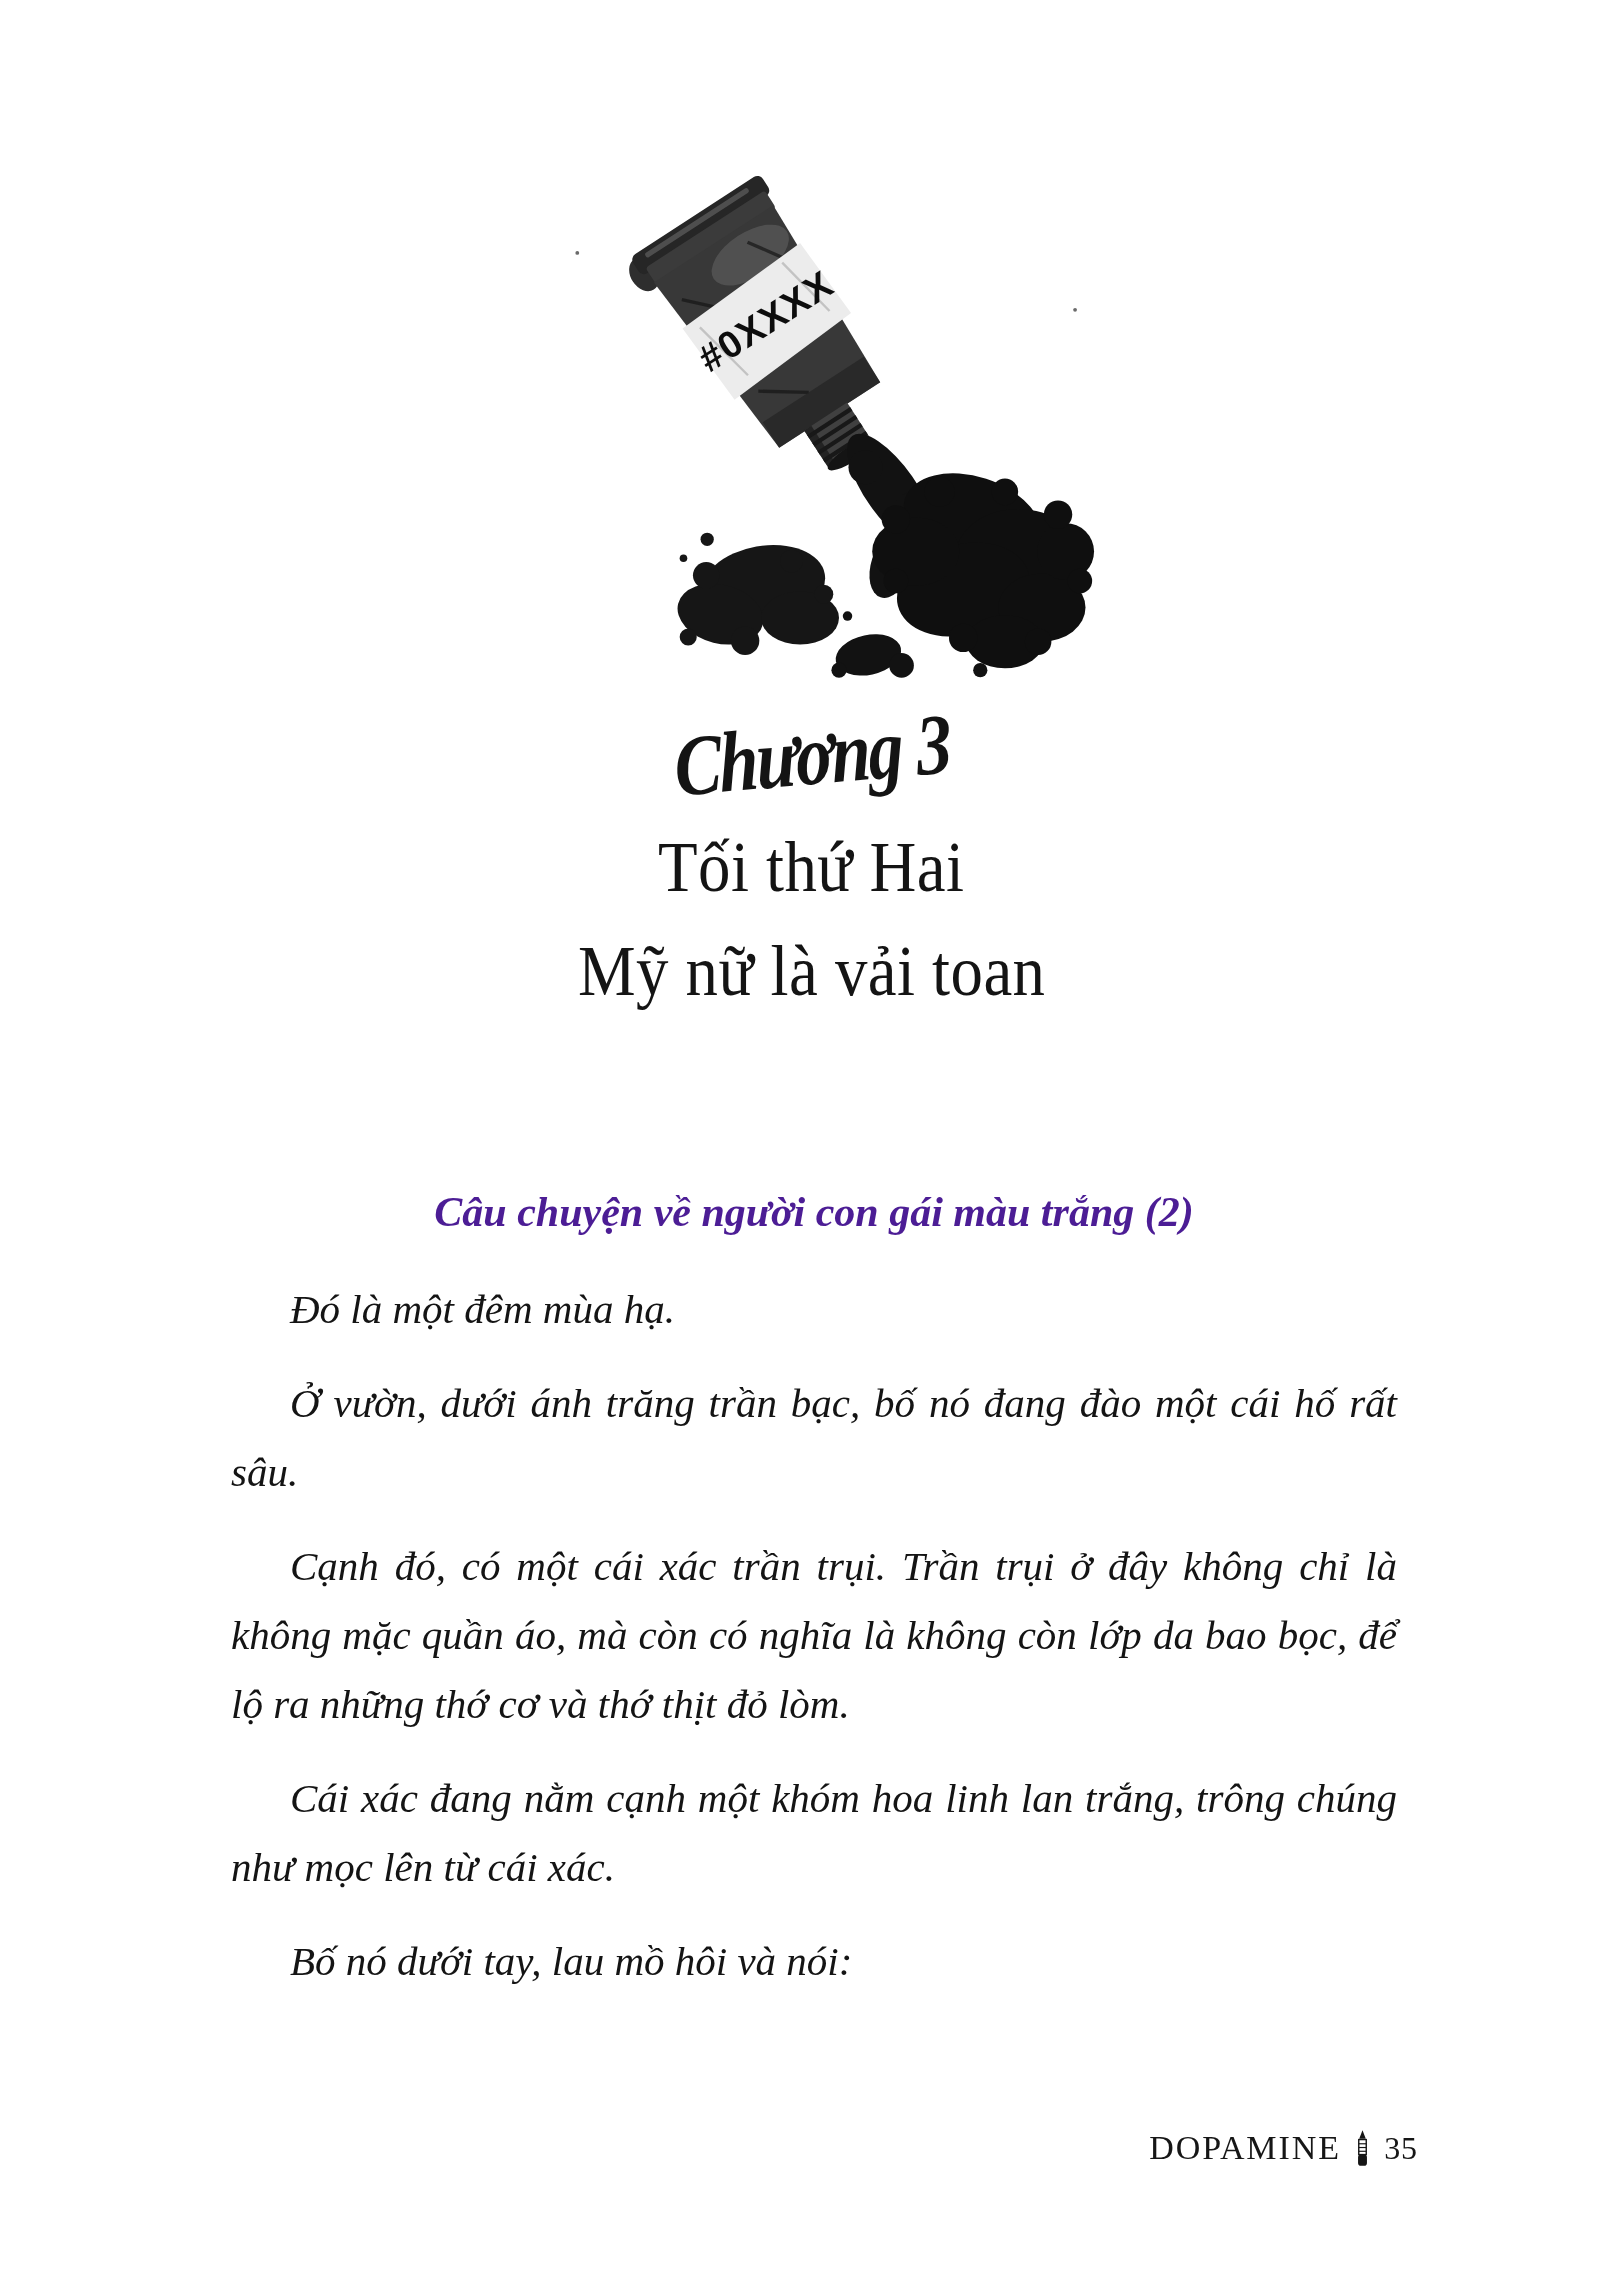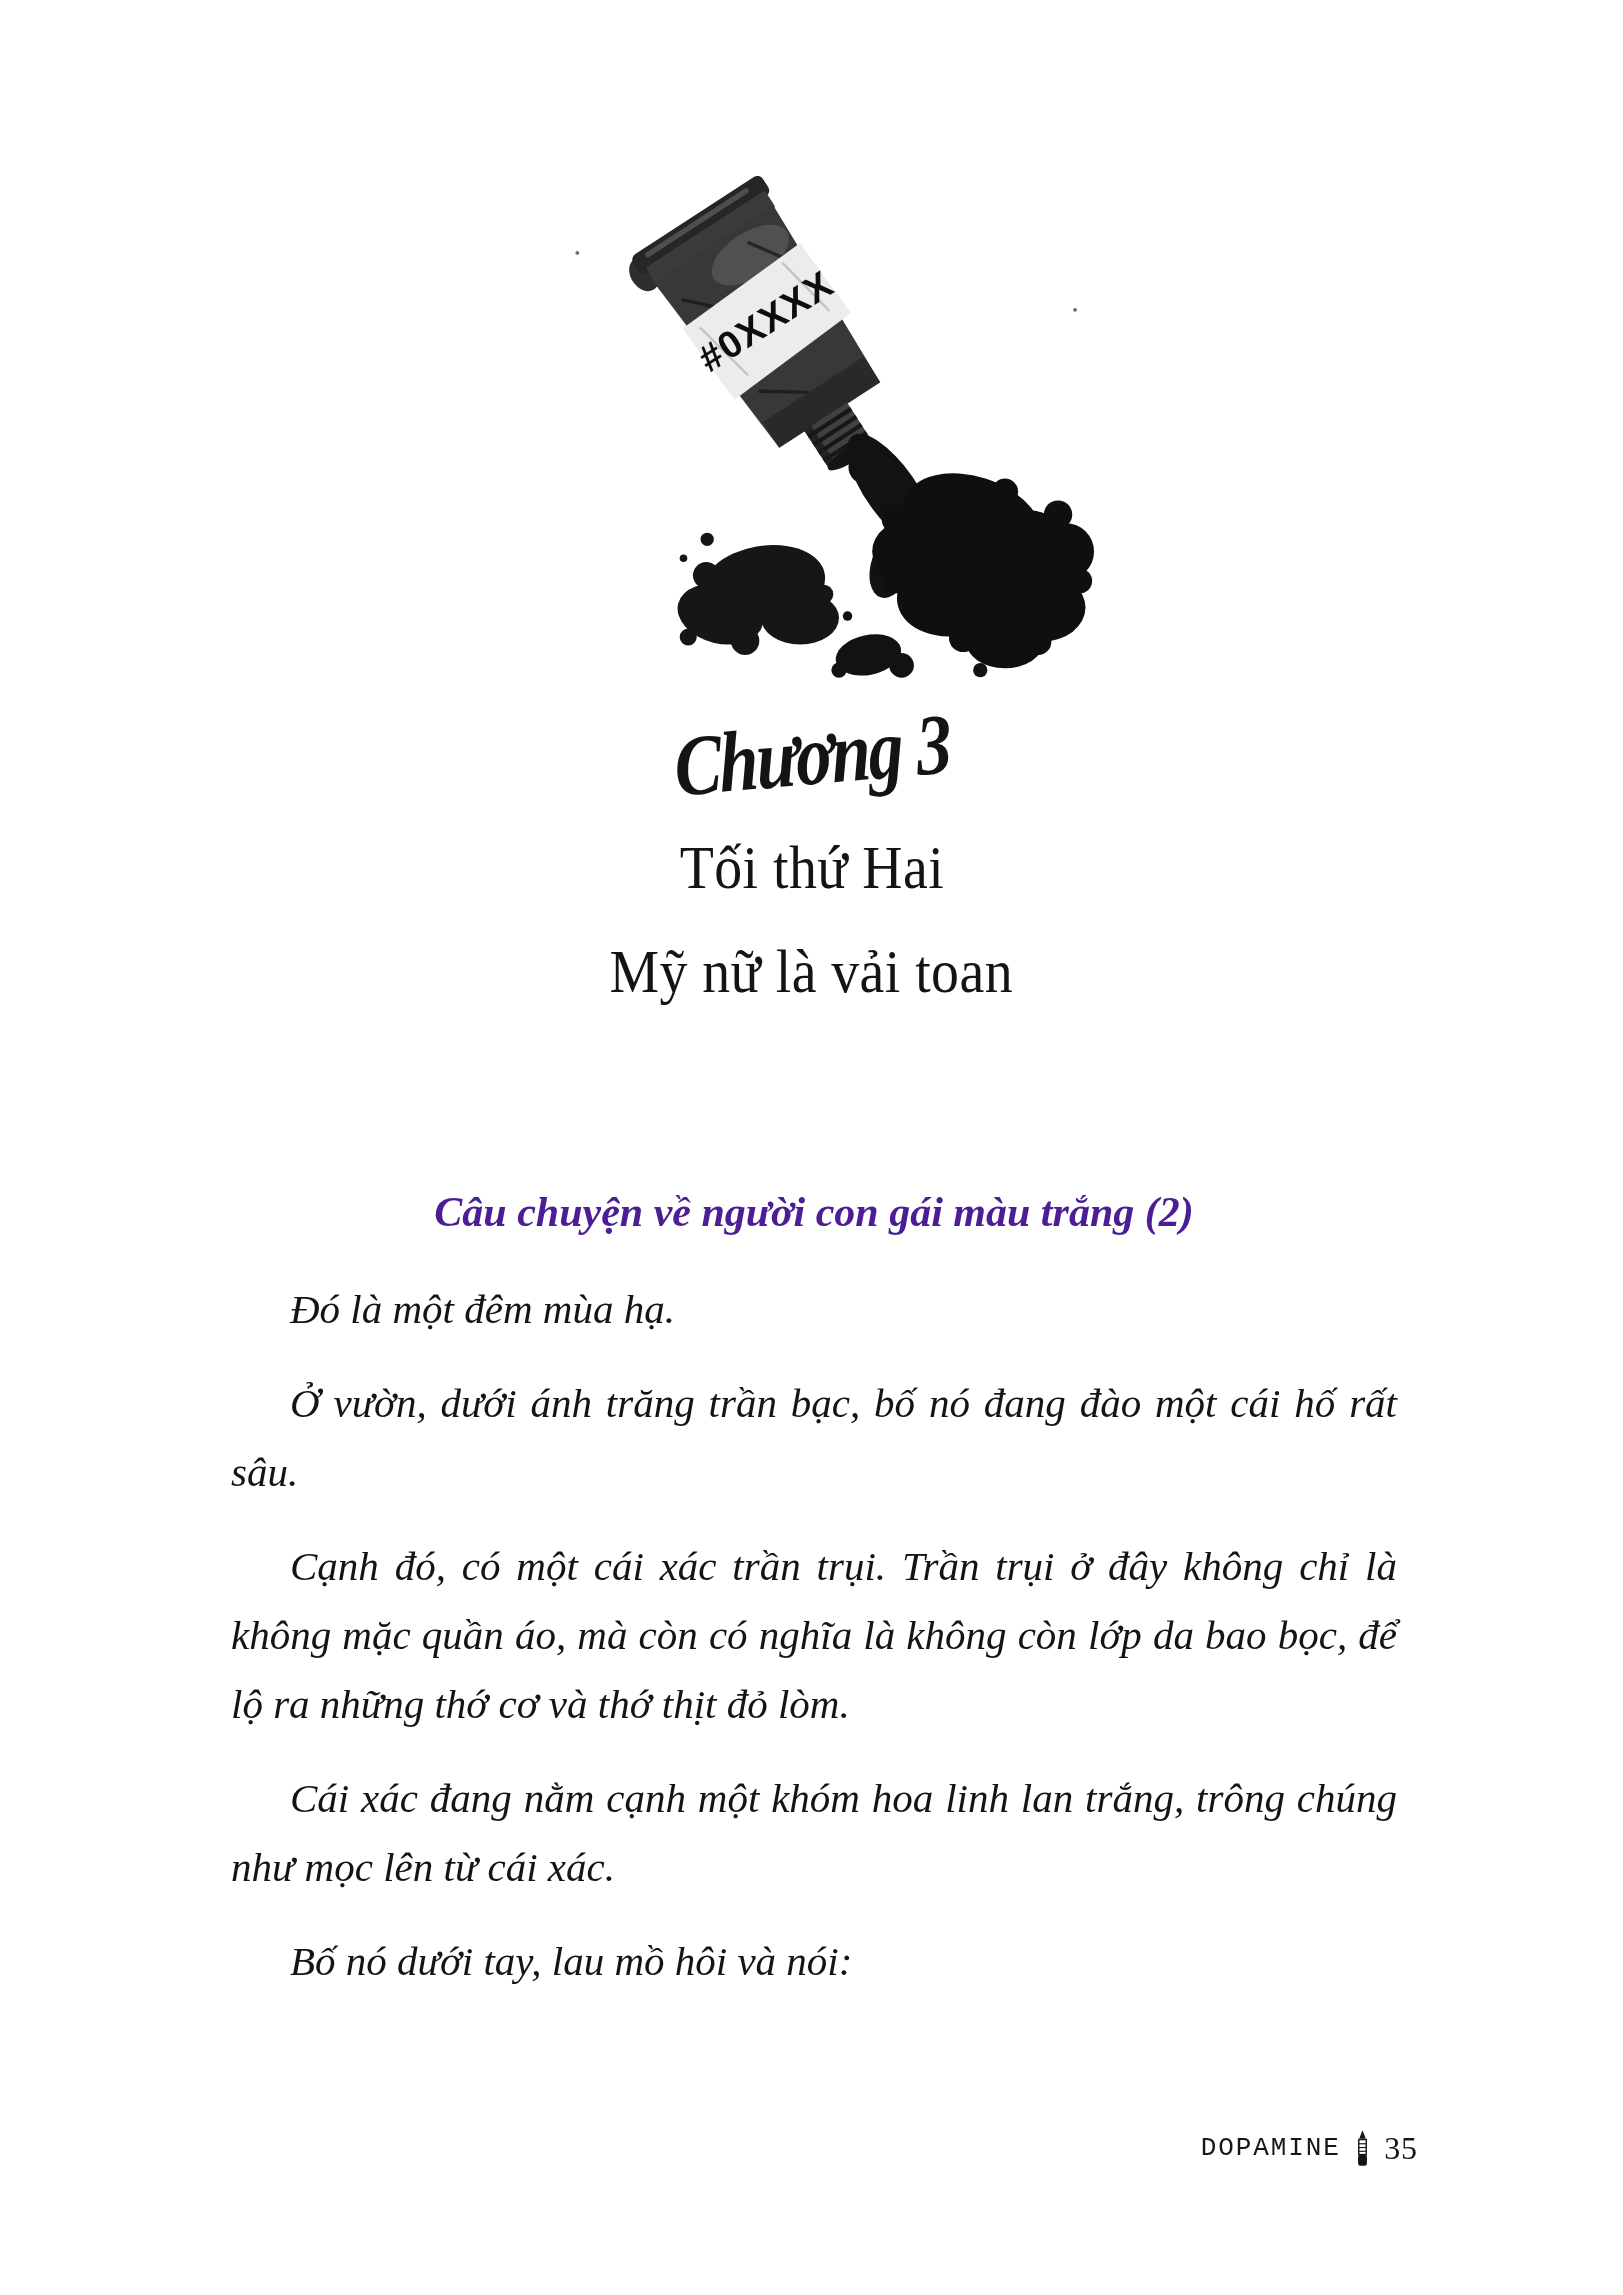--- a/index.html
+++ b/index.html
@@ -28,21 +28,21 @@
     color:#141414;
   }
   .chapter-kicker .warp{
     display:inline-block;
     transform:scaleX(.82) rotate(-4deg);
     letter-spacing:-2.8px;
   }
   .chapter-title{
     position:absolute;left:0;width:100%;
     text-align:center;
-    font-size:62px;line-height:102px;
+    font-size:72px;line-height:102px;
     font-weight:normal;
     color:#141414;
   }
   .chapter-title .warp{
     display:inline-block;
     transform:scaleX(.9);
     letter-spacing:0.5px;
   }
   .title-1{top:816px;}
   .title-2{top:920px;}
@@ -69,21 +69,21 @@
   }
 
   
   .footer{
     position:absolute;
     right:205px;top:2129px;
     display:flex;align-items:center;gap:14.2px;
     color:#161616;
   }
   .book-title{
-    font-size:26px;letter-spacing:1.9px;font-weight:normal;font-family:Liberation Mono, monospace;
+    font-size:34px;letter-spacing:1.9px;font-weight:normal;
   }
   .page-number{
     font-size:32px;letter-spacing:0.9px;
   }
   .pencil-icon-svg{display:block;}
 </style>
 </head>
 <body>
 
 <div class="page">

